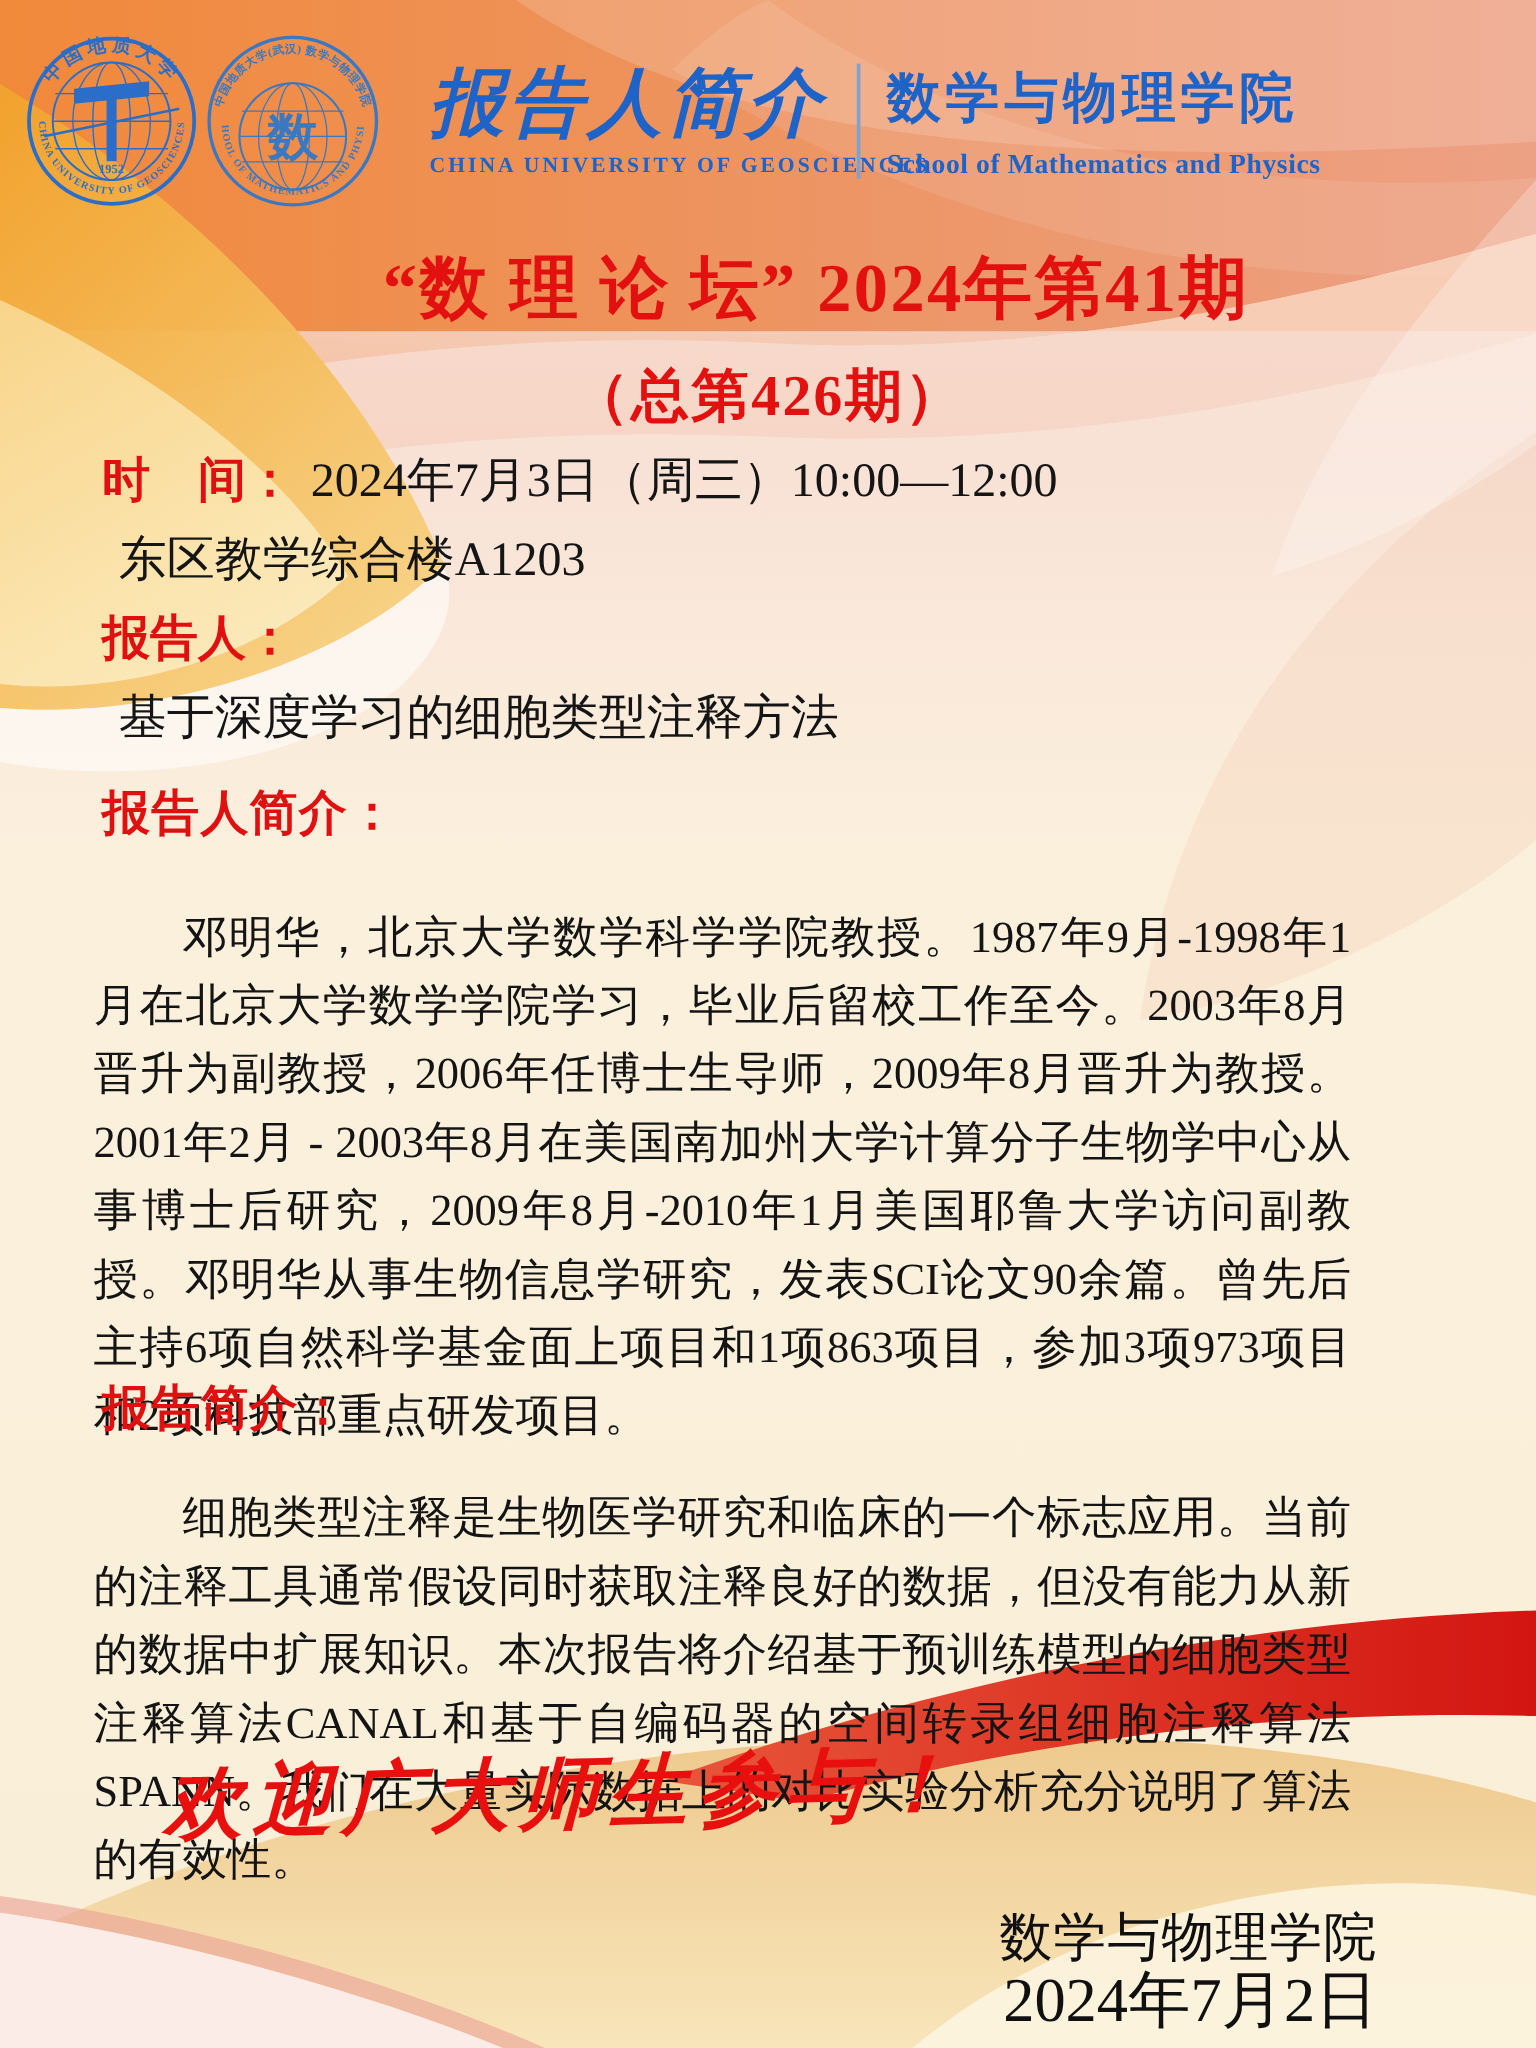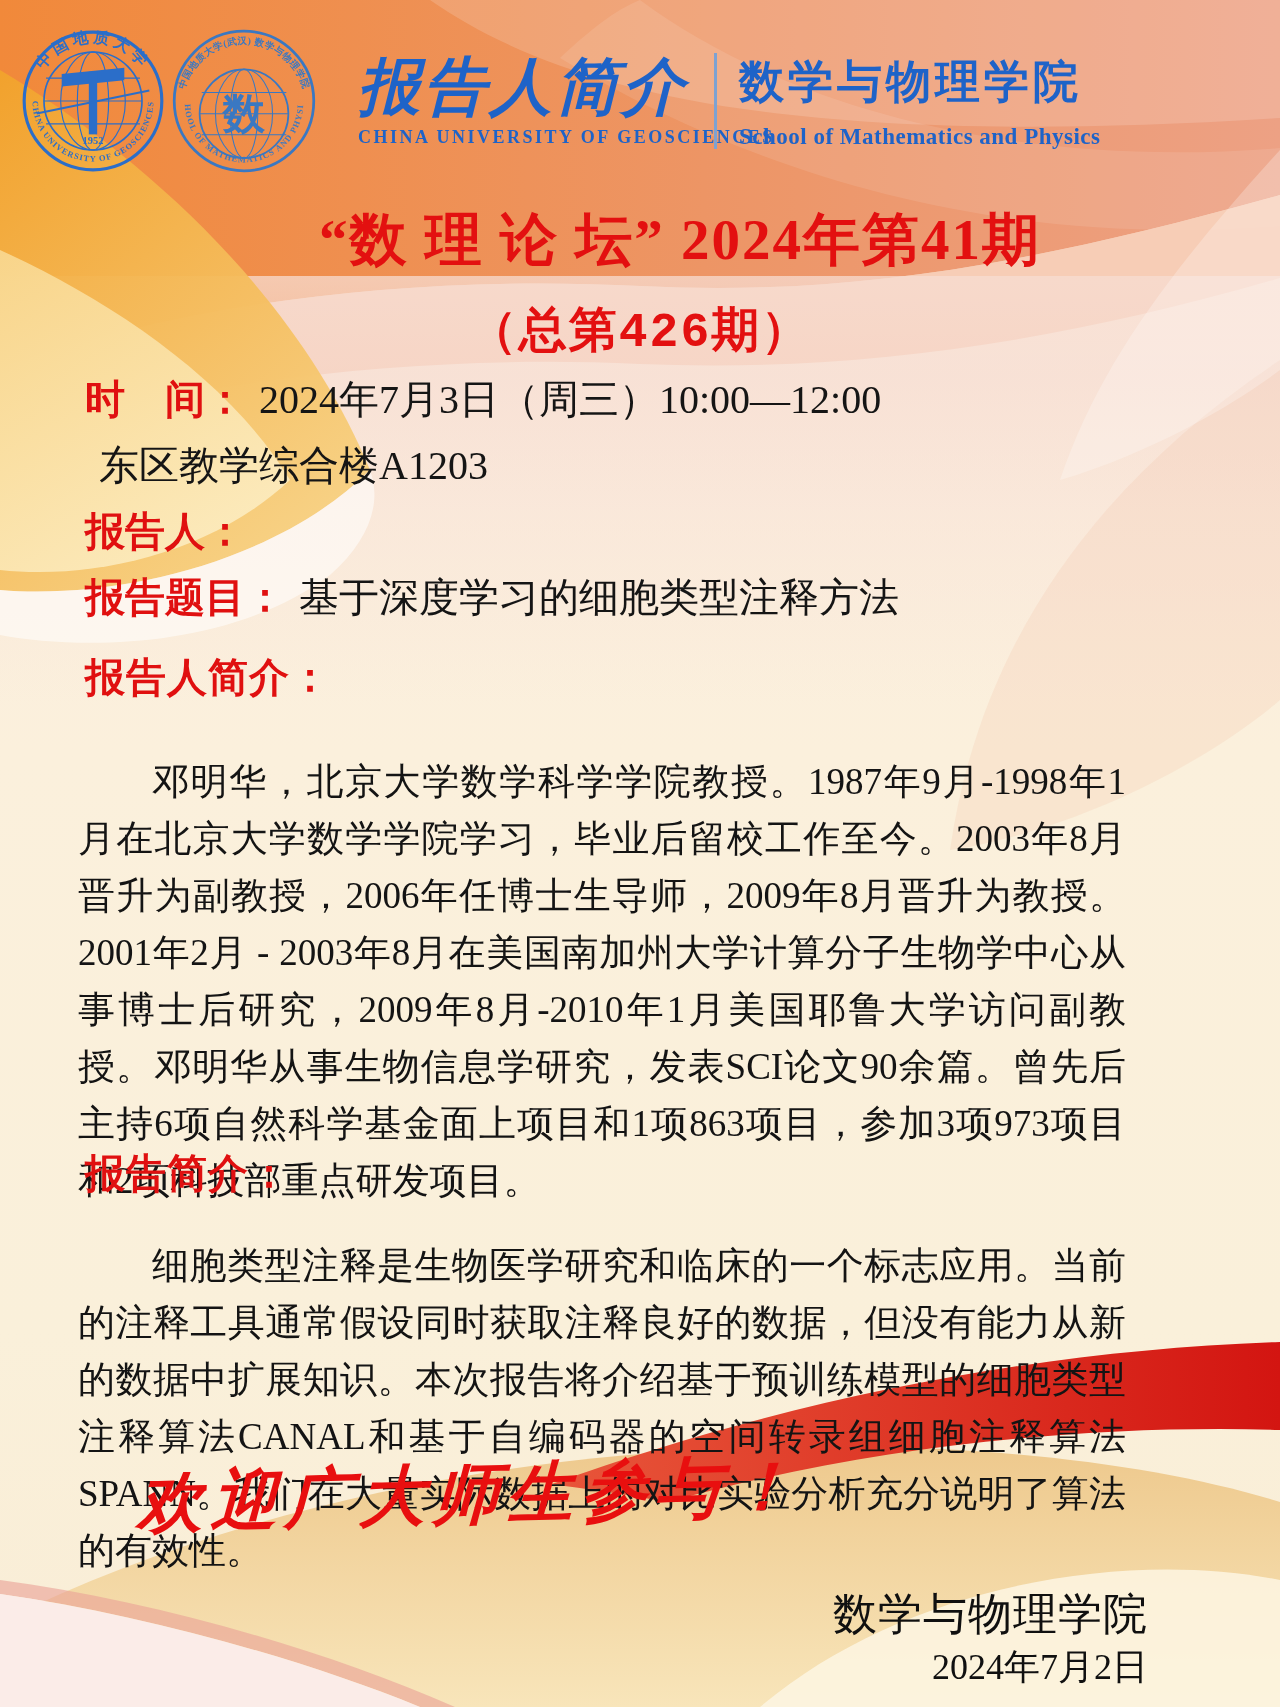--- a/index.html
+++ b/index.html
@@ -21,21 +21,21 @@
   .uni-en{margin-top:8px;font-size:18px;font-weight:bold;letter-spacing:2.5px;white-space:nowrap;}
   .hdr-divider{width:3px;height:96px;background:#7da2d2;margin:0 22px 0 26px;}
   .school-block{color:#1e63c8;}
   .school-zh{font-family:"Liberation Sans", sans-serif;font-size:45px;font-weight:bold;letter-spacing:4px;white-space:nowrap;}
   .school-en{margin-top:12px;font-size:23px;font-weight:bold;letter-spacing:0.5px;white-space:nowrap;}
 
   
   .title1{position:absolute;top:202px;left:0;width:100%;text-align:center;
     color:#e31010;font-size:57px;font-weight:bold;letter-spacing:2px;padding-left:40px;}
   .title2{position:absolute;top:298px;left:0;width:100%;text-align:center;
-    color:#e31010;font-size:48px;font-weight:bold;letter-spacing:2px;font-family:Liberation Mono, monospace;}
+    color:#e31010;font-size:48px;font-weight:bold;letter-spacing:2px;}
 
   
   .info{position:absolute;top:372px;left:85px;right:60px;}
   .info-row{display:flex;align-items:flex-start;height:66px;}
   .info-label{color:#e01010;font-weight:bold;font-size:40px;white-space:nowrap;}
   .info-value{color:#151515;font-size:40px;margin-left:14px;white-space:nowrap;}
 
   
   .sec-heading{position:absolute;left:85px;color:#e01010;font-size:40px;font-weight:bold;letter-spacing:1px;}
   .bio-heading{top:650px;}
@@ -46,21 +46,21 @@
   .abs-text{top:1200px;}
 
   
   .welcome{position:absolute;top:1450px;left:120px;width:700px;text-align:center;
     color:#e80f0f;font-size:66px;font-weight:bold;font-style:italic;letter-spacing:8px;
     transform:rotate(-1.5deg) skewX(-3deg);}
 
   
   .footer{position:absolute;top:1588px;right:132px;text-align:right;color:#101010;}
   .footer-org{font-size:44px;line-height:53px;letter-spacing:1px;}
-  .footer-date{font-size:36px;line-height:53px;}
+  .footer-date{font-size:52px;line-height:53px;}
 </style>
 </head>
 <body>
 
 <div class="poster">
 
   <svg class="bg" viewBox="0 0 1280 1707" preserveAspectRatio="none" aria-hidden="true">
     <defs>
       <linearGradient id="gTop" x1="0" y1="0" x2="1" y2="0">
         <stop offset="0" stop-color="#f1893a"></stop>
@@ -175,21 +175,20 @@
         <span class="info-label">时　间：</span>
         <span class="info-value">2024年7月3日（周三）10:00—12:00</span>
       </div>
       <div class="info-row">
         <span class="info-value">东区教学综合楼A1203</span>
       </div>
       <div class="info-row">
         <span class="info-label">报告人：</span>
       </div>
       <div class="info-row">
-        <span class="info-label">报告题目：</span>
         <span class="info-value">基于深度学习的细胞类型注释方法</span>
       </div>
     </div>
 
     <div class="sec-heading bio-heading">报告人简介：</div>
     <p class="para bio-text">邓明华，北京大学数学科学学院教授。1987年9月-1998年1月在北京大学数学学院学习，毕业后留校工作至今。2003年8月晋升为副教授，2006年任博士生导师，2009年8月晋升为教授。2001年2月 - 2003年8月在美国南加州大学计算分子生物学中心从事博士后研究，2009年8月-2010年1月美国耶鲁大学访问副教授。邓明华从事生物信息学研究，发表SCI论文90余篇。曾先后主持6项自然科学基金面上项目和1项863项目，参加3项973项目和2项科技部重点研发项目。</p>
 
     <div class="sec-heading abs-heading">报告简介：</div>
     <p class="para abs-text">细胞类型注释是生物医学研究和临床的一个标志应用。当前的注释工具通常假设同时获取注释良好的数据，但没有能力从新的数据中扩展知识。本次报告将介绍基于预训练模型的细胞类型注释算法CANAL和基于自编码器的空间转录组细胞注释算法SPANN。我们在大量实际数据上的对比实验分析充分说明了算法的有效性。</p>
 

